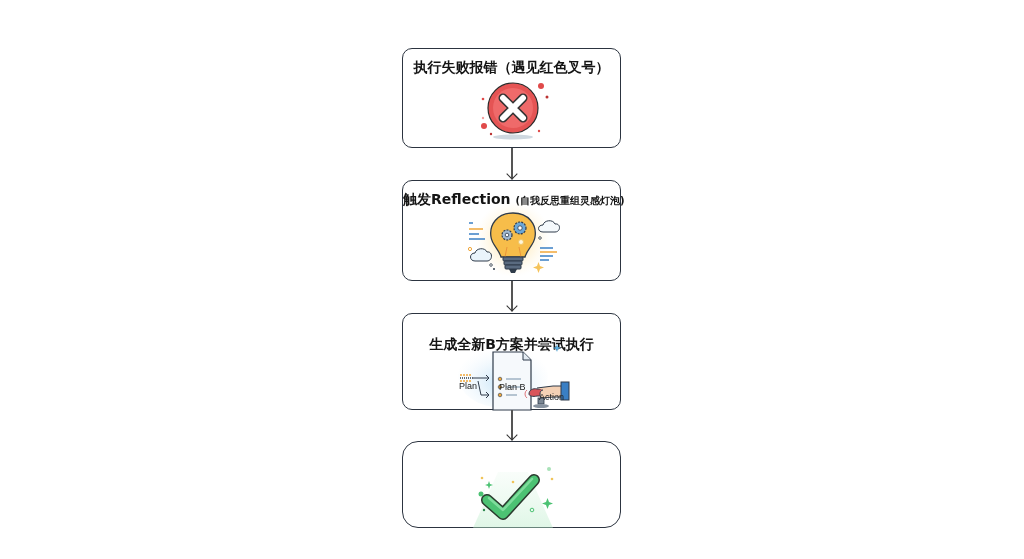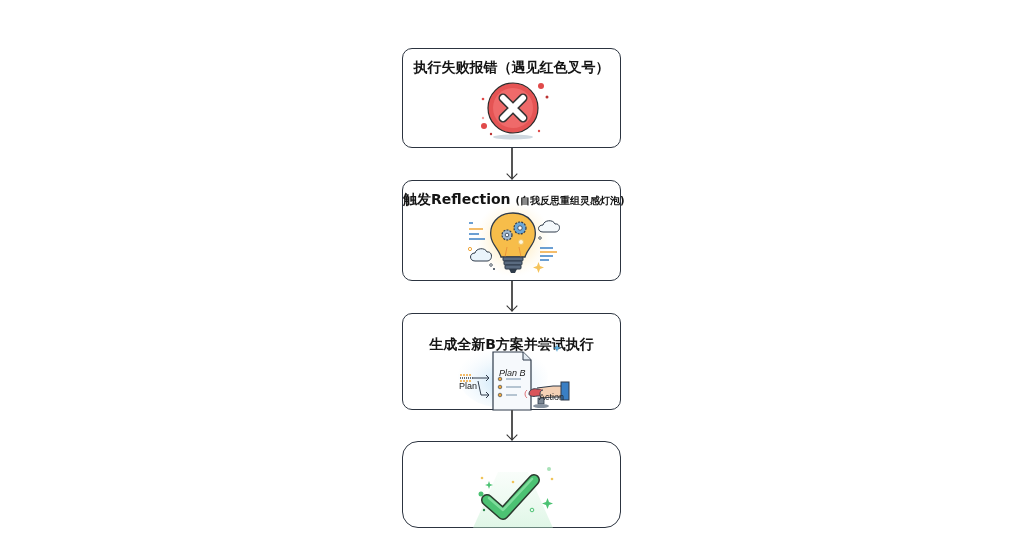--- a/index.html
+++ b/index.html
@@ -119,21 +119,21 @@
     <path d="M83 78 L86 81 L83 84" stroke="#2f3b4a" stroke-width="1" fill="none"></path>
     <path d="M126 80 C126 76 130 74 134 75 L150 75 L150 82 L134 82 C130 83 126 82 126 80 Z" fill="#d9555b" stroke="#2f3b4a" stroke-width="1"></path>
     <path d="M134 74 L150 72 L160 72 L160 83 L150 83 L140 84 C136 84 136 76 140 76" fill="#f4d1b5" stroke="#2f3b4a" stroke-width="1"></path>
     <rect x="158" y="68" width="8" height="18" fill="#3a7fc4" stroke="#2f3b4a" stroke-width="1"></rect>
     <rect x="135" y="84" width="6" height="6" fill="#7b8794" stroke="#2f3b4a" stroke-width="0.8"></rect>
     <ellipse cx="138" cy="92" rx="8" ry="2" fill="#8893a0"></ellipse>
     <path d="M124 76 a5 5 0 0 0 0 8" stroke="#d9555b" stroke-width="0.8" fill="none"></path>
     <path d="M153 33 l1 -3 l1 3 l3 1 l-3 1 l-1 3 l-1 -3 l-3 -1 Z" fill="#5aaee0"></path>
   </svg>
   <span class="lbl" style="left:56px;top:40px;">Plan</span>
-  <span class="lbl" style="left:96px;top:27px;font-style:italic;">Plan B</span>
+  <span class="lbl" style="left:96px;top:41px;">Plan B</span>
   <span class="lbl" style="left:136px;top:51px;text-align:right;">Action</span>
 </div>
 
 <div class="arrow" style="top:410px;height:30px;"></div>
 <div class="arrowhead" style="left:508px;top:431px;"></div>
 
 <div class="box last" style="top:441px;height:87px;">
   <svg class="art" width="219" height="87" viewBox="0 0 219 87">
     <defs>
       <linearGradient id="rays" x1="0" y1="0" x2="0" y2="1">

